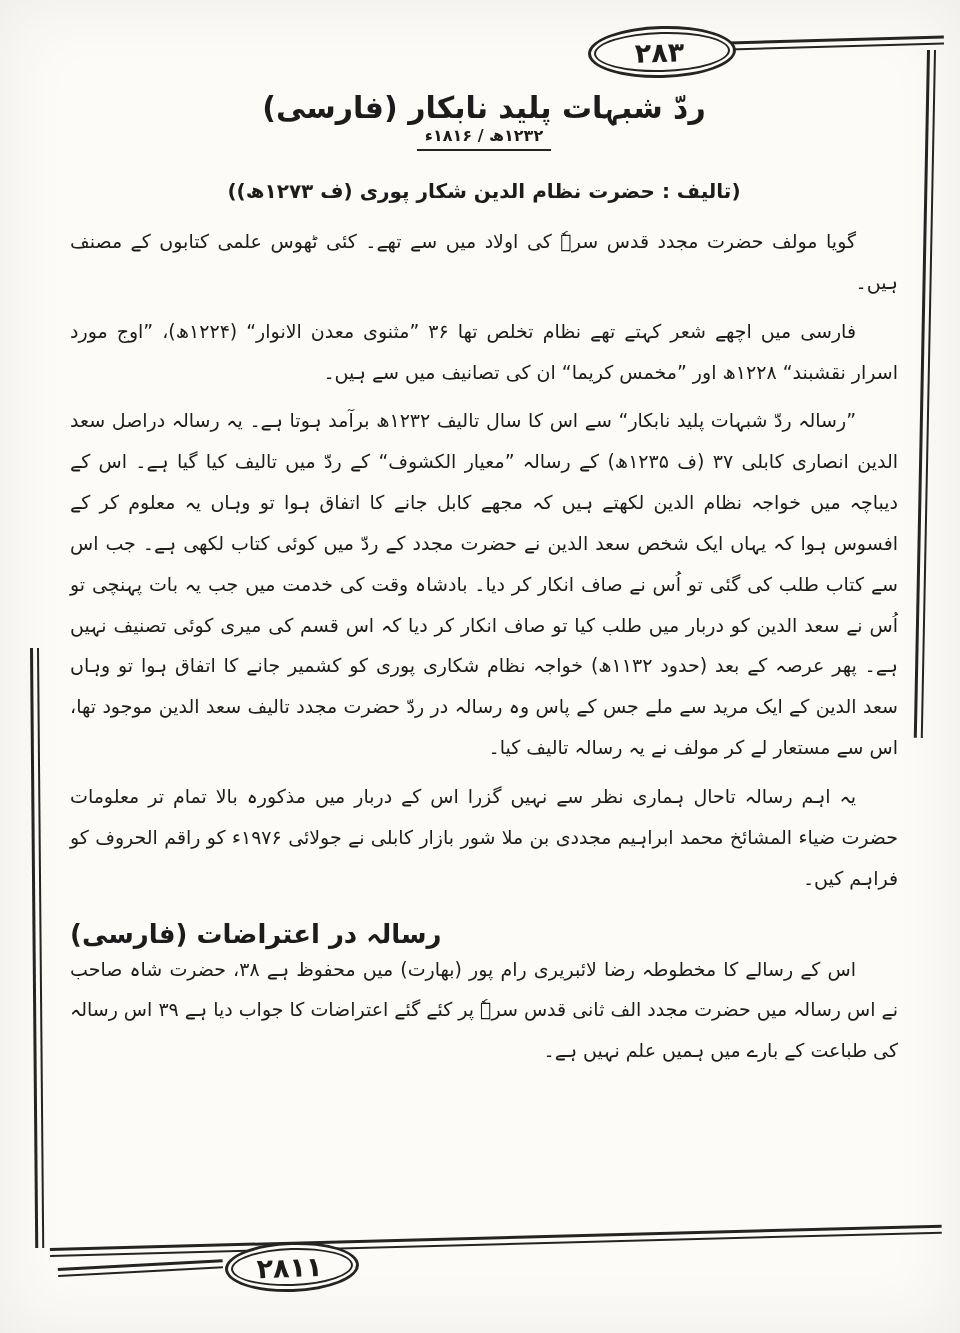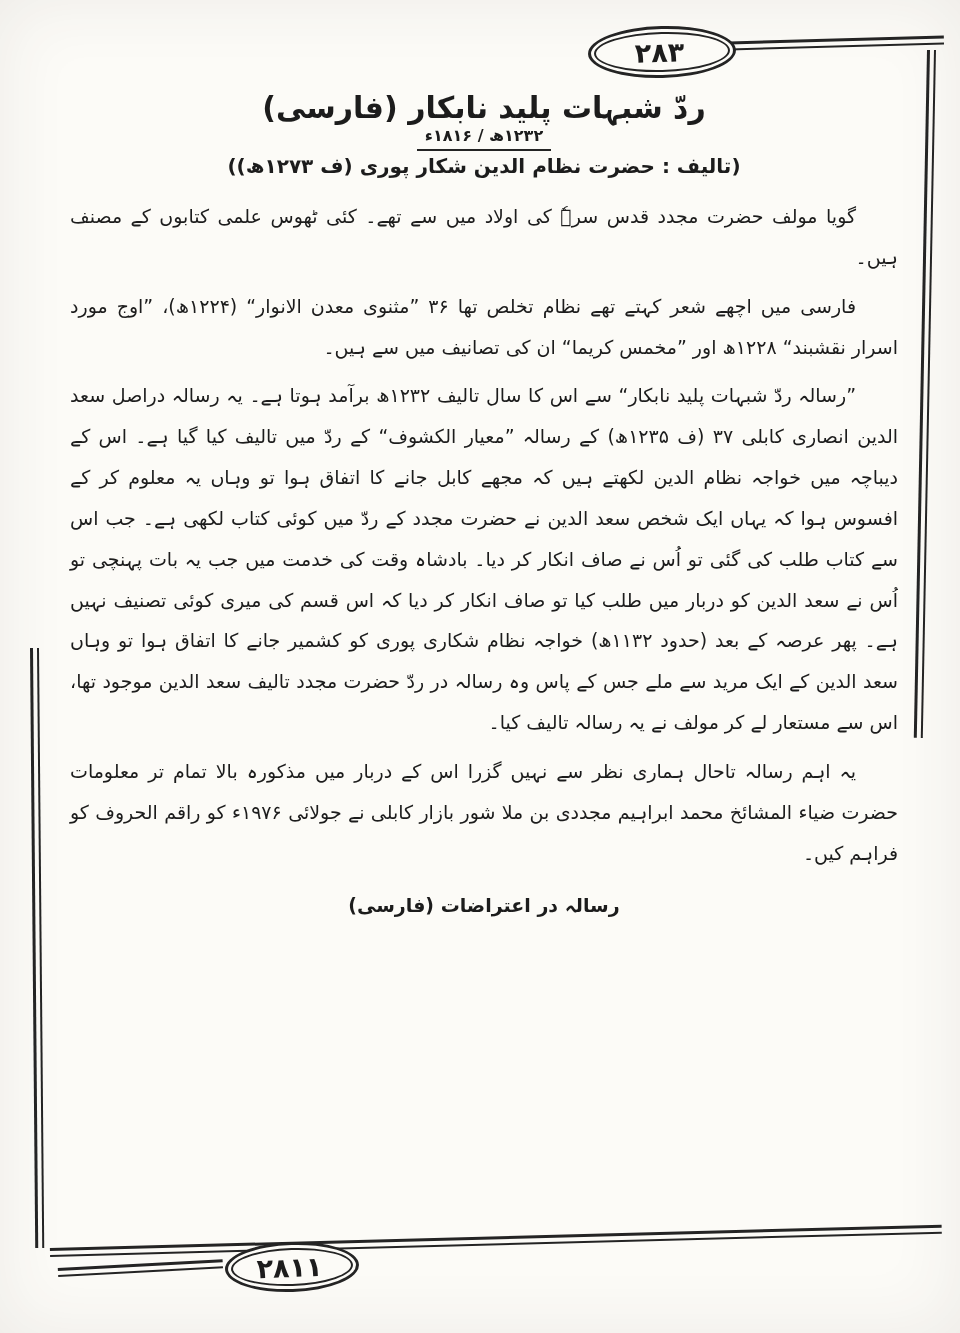--- a/index.html
+++ b/index.html
@@ -71,21 +71,21 @@
     width: 828px;
     direction: rtl;
     z-index: 2;
   }
   .h1 {
     text-align: center;
     font-size: 30px;
     font-weight: bold;
     margin-bottom: 1px;
   }
-  .date-wrap { text-align: center; margin-bottom: 3px; }
+  .date-wrap { text-align: center; margin-bottom: 28px; }
   .date {
     display: inline-block;
     font-size: 16px;
     font-weight: bold;
     border-bottom: 2px solid #242424;
     padding: 0 8px 4px;
   }
   .byline {
     text-align: center;
     font-size: 20px;
@@ -93,22 +93,22 @@
     margin-bottom: 18px;
   }
   .para {
     font-size: 19px;
     line-height: 2.15;
     text-align: justify;
     text-indent: 42px;
     margin-bottom: 8px;
   }
   .h2 {
-    text-align: center;
-    font-size: 19px;
+    text-align: left;
+    font-size: 26px;
     font-weight: bold;
     margin: 20px 0 0;
   }
 </style>
 </head>
 <body>
 
 <div class="page">
 
   <div class="dline-h frame-top"></div>
@@ -138,16 +138,17 @@
     <div class="byline">(تالیف : حضرت نظام الدین شکار پوری (ف ۱۲۷۳ھ))</div>
 
     <p class="para">گویا مولف حضرت مجدد قدس سرہٗ کی اولاد میں سے تھے۔ کئی ٹھوس علمی کتابوں کے مصنف ہیں۔</p>
     <p class="para">فارسی میں اچھے شعر کہتے تھے نظام تخلص تھا ۳۶ ”مثنوی معدن الانوار“ (۱۲۲۴ھ)، ”اوج مورد اسرار نقشبند“ ۱۲۲۸ھ اور ”مخمس کریما“ ان کی تصانیف میں سے ہیں۔</p>
     <p class="para">”رسالہ ردّ شبہات پلید نابکار“ سے اس کا سال تالیف ۱۲۳۲ھ برآمد ہوتا ہے۔ یہ رسالہ دراصل سعد الدین انصاری کابلی ۳۷ (ف ۱۲۳۵ھ) کے رسالہ ”معیار الکشوف“ کے ردّ میں تالیف کیا گیا ہے۔ اس کے دیباچہ میں خواجہ نظام الدین لکھتے ہیں کہ مجھے کابل جانے کا اتفاق ہوا تو وہاں یہ معلوم کر کے افسوس ہوا کہ یہاں ایک شخص سعد الدین نے حضرت مجدد کے ردّ میں کوئی کتاب لکھی ہے۔ جب اس سے کتاب طلب کی گئی تو اُس نے صاف انکار کر دیا۔ بادشاہ وقت کی خدمت میں جب یہ بات پہنچی تو اُس نے سعد الدین کو دربار میں طلب کیا تو صاف انکار کر دیا کہ اس قسم کی میری کوئی تصنیف نہیں ہے۔ پھر عرصہ کے بعد (حدود ۱۱۳۲ھ) خواجہ نظام شکاری پوری کو کشمیر جانے کا اتفاق ہوا تو وہاں سعد الدین کے ایک مرید سے ملے جس کے پاس وہ رسالہ در ردّ حضرت مجدد تالیف سعد الدین موجود تھا، اس سے مستعار لے کر مولف نے یہ رسالہ تالیف کیا۔</p>
     <p class="para">یہ اہم رسالہ تاحال ہماری نظر سے نہیں گزرا اس کے دربار میں مذکورہ بالا تمام تر معلومات حضرت ضیاء المشائخ محمد ابراہیم مجددی بن ملا شور بازار کابلی نے جولائی ۱۹۷۶ء کو راقم الحروف کو فراہم کیں۔</p>
 
     <div class="h2">رسالہ در اعتراضات (فارسی)</div>
 
 
+    <p class="para">اس کے رسالے کا مخطوطہ رضا لائبریری رام پور (بھارت) میں محفوظ ہے ۳۸، حضرت شاہ صاحب نے اس رسالہ میں حضرت مجدد الف ثانی قدس سرہٗ پر کئے گئے اعتراضات کا جواب دیا ہے ۳۹ اس رسالہ کی طباعت کے بارے میں ہمیں علم نہیں ہے۔</p>
 
   </div>
 
 </div>
 
 </body></html>

